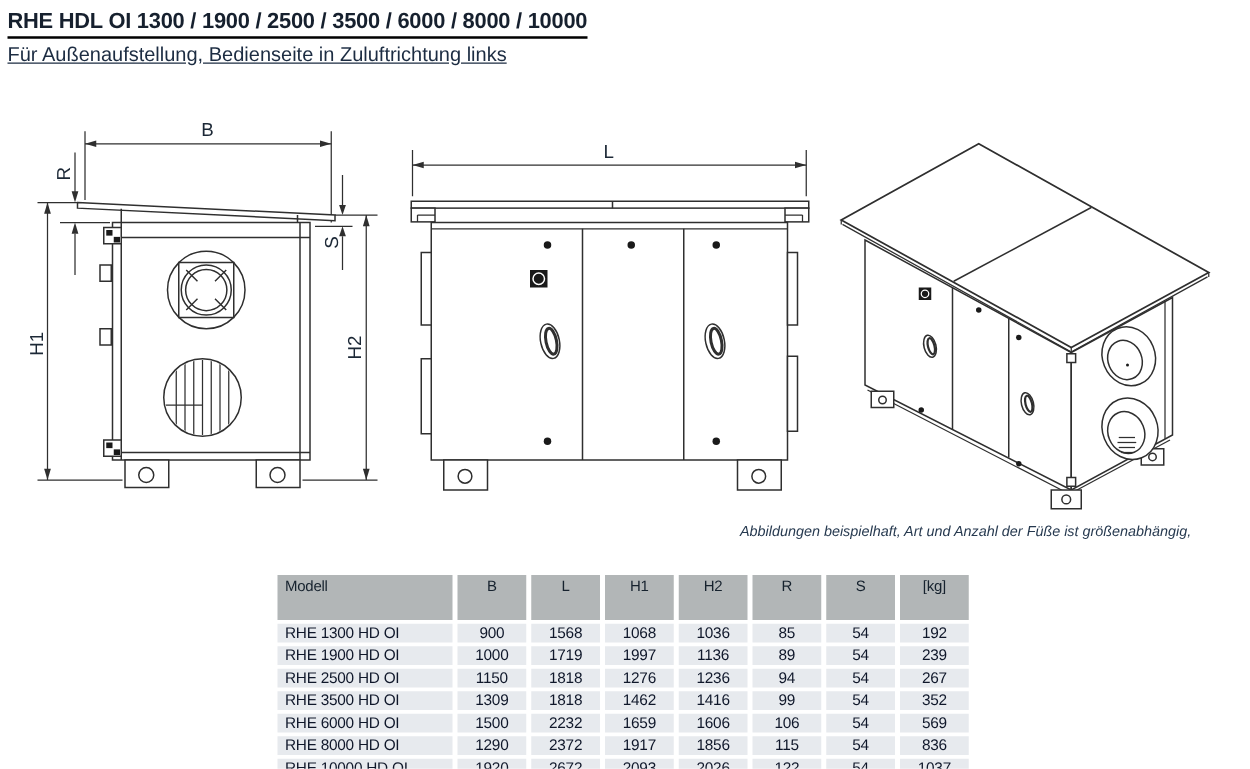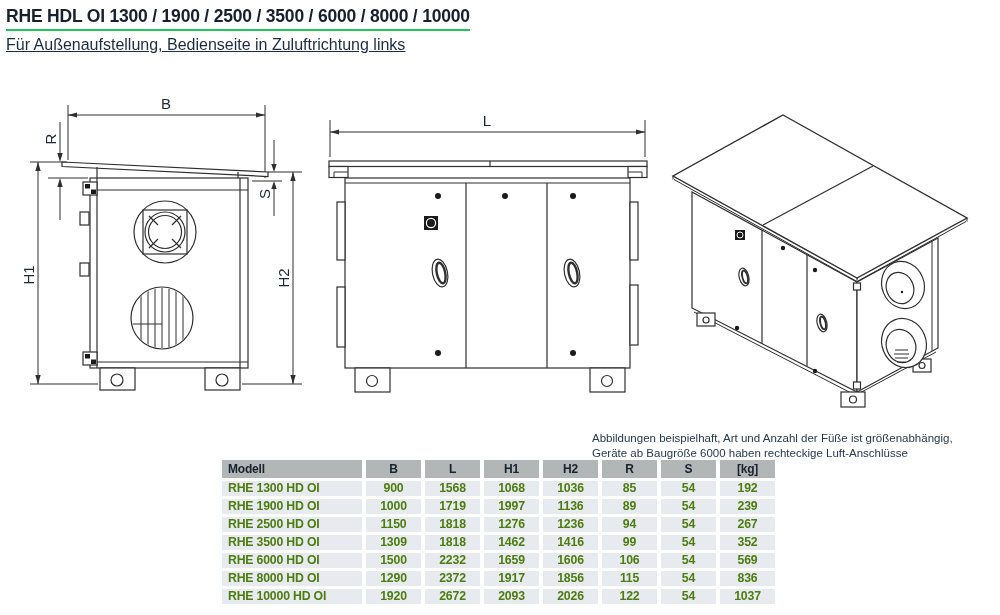--- a/index.html
+++ b/index.html
@@ -9,68 +9,68 @@
     font-family: "Liberation Sans", sans-serif;
     position: relative;
     overflow: hidden;
   }
   .header { position: absolute; left: 6px; top: 6px; }
   .title {
     font-size: 17.5px;
     font-weight: bold;
     letter-spacing: -0.2px;
     color: #16202e;
-    border-bottom: 2px solid #22c55e;
+    border-bottom: 2px solid #000000;
     display: inline-block;
     padding-bottom: 2px;
   }
   .subtitle {
     margin-top: 5px;
     font-size: 16px;
     color: #1c2c42;
     text-decoration: underline;
   }
   svg.draw { position: absolute; }
   #front-view { left: 10px; top: 90px; }
   #side-view  { left: 315px; top: 95px; }
   #iso-view   { left: 655px; top: 98px; }
   .note {
     position: absolute;
-    left: 592px; top: 431px;
+    left: 592px; top: 419px;
     width: 400px;
     font-size: 11.5px;
     line-height: 14.5px;
     color: #26394f;
+    font-style: italic;
   }
   #spec-table {
     position: absolute;
     left: 222px; top: 460px;
     display: grid;
     grid-template-columns: 140px repeat(7, 55px);
     gap: 3px 4px;
   }
   .th {
     background: #b2b6b7;
-    font-weight: bold;
+    font-weight: normal;
     font-size: 12px;
-    height: 18px;
+    height: 36px;
     line-height: 18px;
     text-align: center;
     color: #16222e;
     letter-spacing: -0.2px;
   }
   .td {
     background: #e7eaee;
     font-size: 12.3px;
     height: 15px;
     line-height: 15px;
     text-align: center;
-    color: #4d7c0f;
+    color: #0f172a;
     letter-spacing: -0.2px;
-    font-weight: bold;
   }
   .first { text-align: left; padding-left: 6px; }
   
   .ln  { stroke: #2f2f2f; stroke-width: 1;   fill: none; }
   .dr  { stroke: #2f2f2f; stroke-width: 1.2; fill: none; }
   .wt  { stroke: #2f2f2f; stroke-width: 1.2; fill: #ffffff; }
   .ar  { fill: #2f2f2f; stroke: none; }
   .dot { fill: #1a1a1a; stroke: none; }
   .dim { font: 15px "Liberation Sans", sans-serif; fill: #1c2836; }
 </style>
@@ -305,21 +305,20 @@
       <line class="ln" x1="312" y1="120" x2="312" y2="123.5"></line>
       <line class="ln" x1="202" y1="180" x2="202" y2="184"></line>
       <line class="ln" x1="19" y1="81.5" x2="201" y2="183"></line>
       <line class="ln" x1="203" y1="183" x2="311" y2="123.5"></line>
     </g>
   </g>
 </svg>
 
 <div class="note">
   <div>Abbildungen beispielhaft, Art und Anzahl der Füße ist größenabhängig,</div>
-  <div>Geräte ab Baugröße 6000 haben rechteckige Luft-Anschlüsse</div>
 </div>
 
 <div id="spec-table">
     <div class="th first">Modell</div>
     <div class="th">B</div>
     <div class="th">L</div>
     <div class="th">H1</div>
     <div class="th">H2</div>
     <div class="th">R</div>
     <div class="th">S</div>

